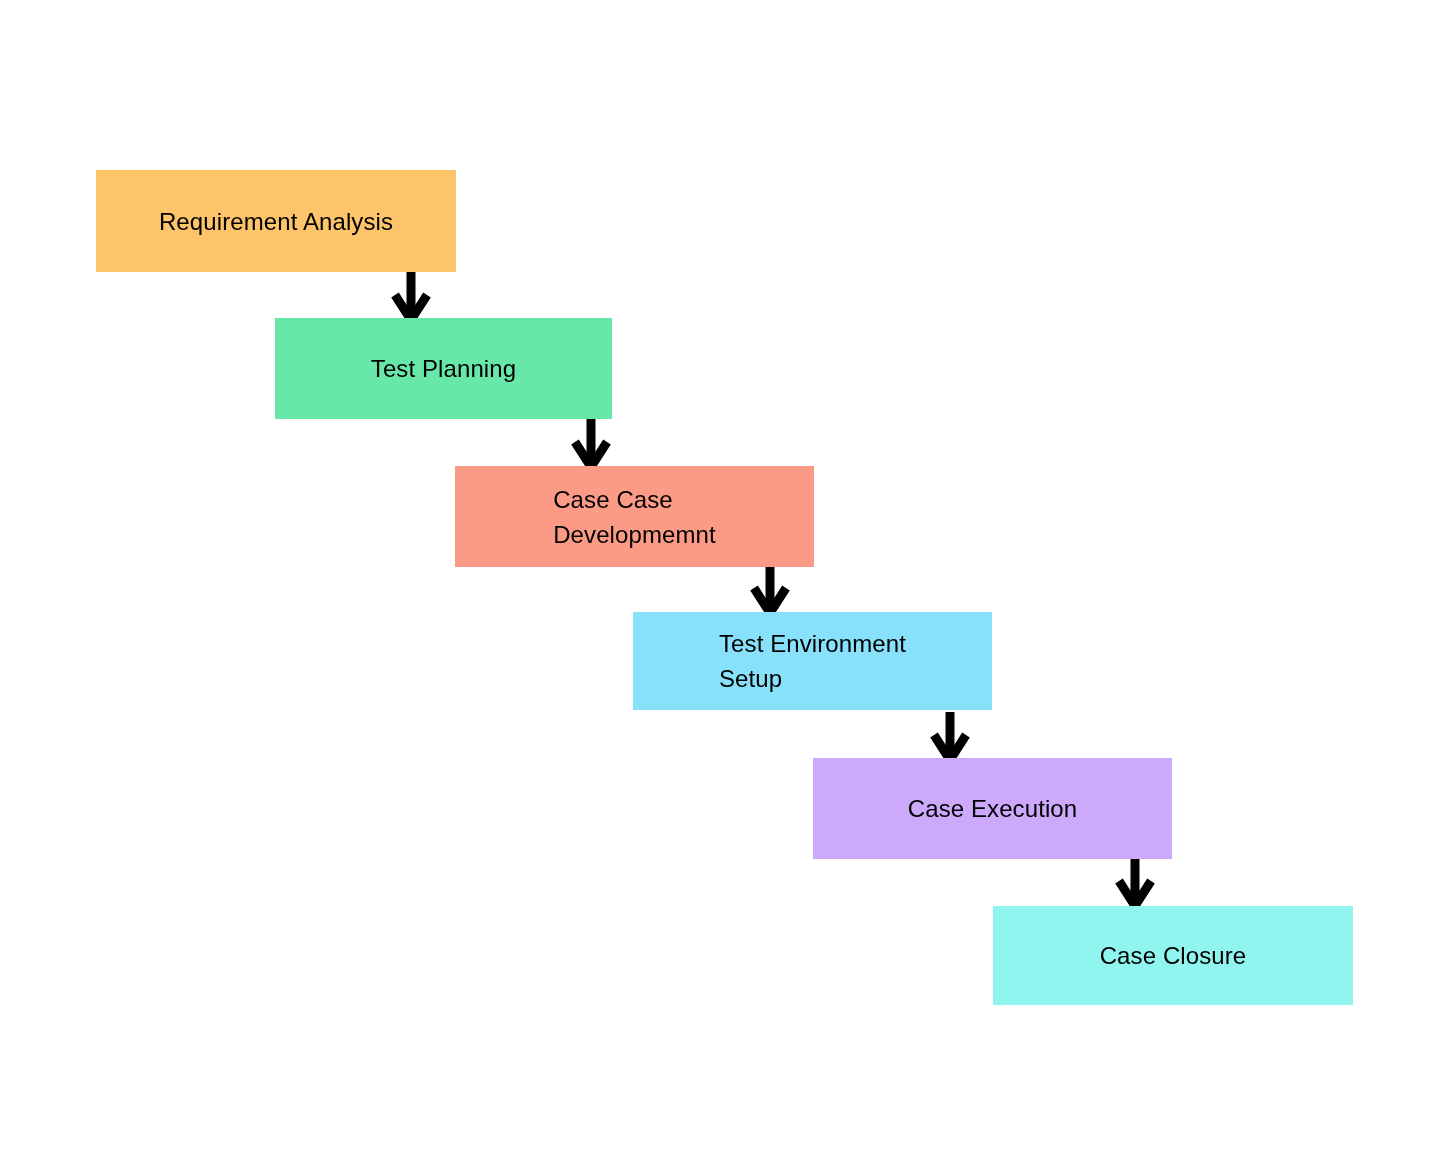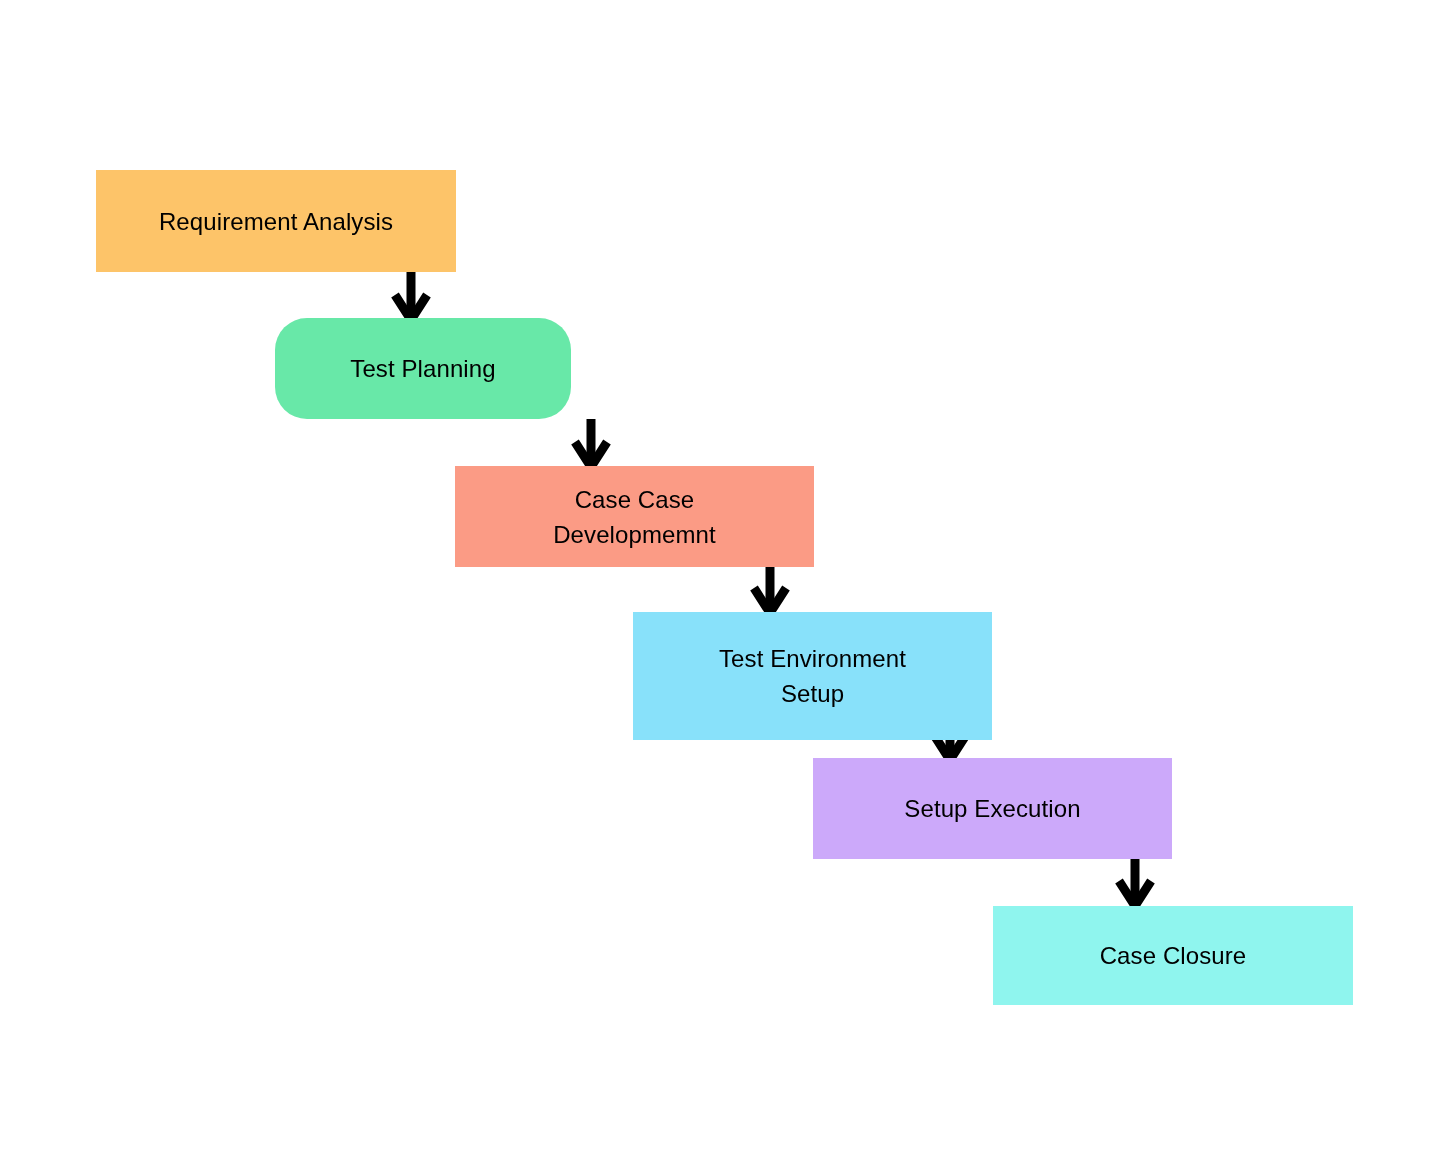--- a/index.html
+++ b/index.html
@@ -17,21 +17,20 @@
     height: 1175px;
     background: #ffffff;
     overflow: hidden;
   }
 
   .stage-box {
     position: absolute;
     display: flex;
     align-items: center;
     justify-content: center;
-    text-align: center;
     color: #000000;
     font-family: "Liberation Sans", sans-serif;
     font-size: 24px;
     font-weight: 400;
     line-height: 35px;
     letter-spacing: 0.1px;
     padding: 0 10px;
     white-space: pre-line;
   }
 
@@ -75,21 +74,21 @@
       </div>
       <div class="arrow" style="left: 1118px; top: 858px; width: 34px; height: 48px;">
         <svg width="34" height="48" viewBox="0 0 34 48">
           <line x1="17" y1="0" x2="17" y2="48" stroke="#000000" stroke-width="9"></line>
           <polyline points="1,23 17,48 33,23" fill="none" stroke="#000000" stroke-width="9" stroke-linecap="butt" stroke-linejoin="miter"></polyline>
         </svg>
       </div>
     </div>
   <div id="stage-layer">
       <div class="stage-box" style="left: 96px; top: 170px; width: 360px; height: 102px; background: rgb(253, 196, 105);"><span>Requirement Analysis</span></div>
-      <div class="stage-box" style="left: 275px; top: 318px; width: 296px; height: 101px; background: rgb(104, 232, 168); border-radius: 32px;"><span>Test Planning</span></div>
+      <div class="stage-box" style="left: 275px; top: 318px; width: 337px; height: 101px; background: rgb(104, 232, 168);"><span>Test Planning</span></div>
       <div class="stage-box" style="left: 455px; top: 466px; width: 359px; height: 101px; background: rgb(251, 155, 133);"><span>Case Case
 Developmemnt</span></div>
-      <div class="stage-box" style="left: 633px; top: 612px; width: 359px; height: 128px; background: rgb(136, 225, 250);"><span>Test Environment
+      <div class="stage-box" style="left: 633px; top: 612px; width: 359px; height: 98px; background: rgb(136, 225, 250);"><span>Test Environment
 Setup</span></div>
-      <div class="stage-box" style="left: 813px; top: 758px; width: 359px; height: 101px; background: rgb(204, 169, 250);"><span>Setup Execution</span></div>
+      <div class="stage-box" style="left: 813px; top: 758px; width: 359px; height: 101px; background: rgb(204, 169, 250);"><span>Case Execution</span></div>
       <div class="stage-box" style="left: 993px; top: 906px; width: 360px; height: 99px; background: rgb(143, 245, 238);"><span>Case Closure</span></div>
     </div>
 </div>
 
 </body></html>

